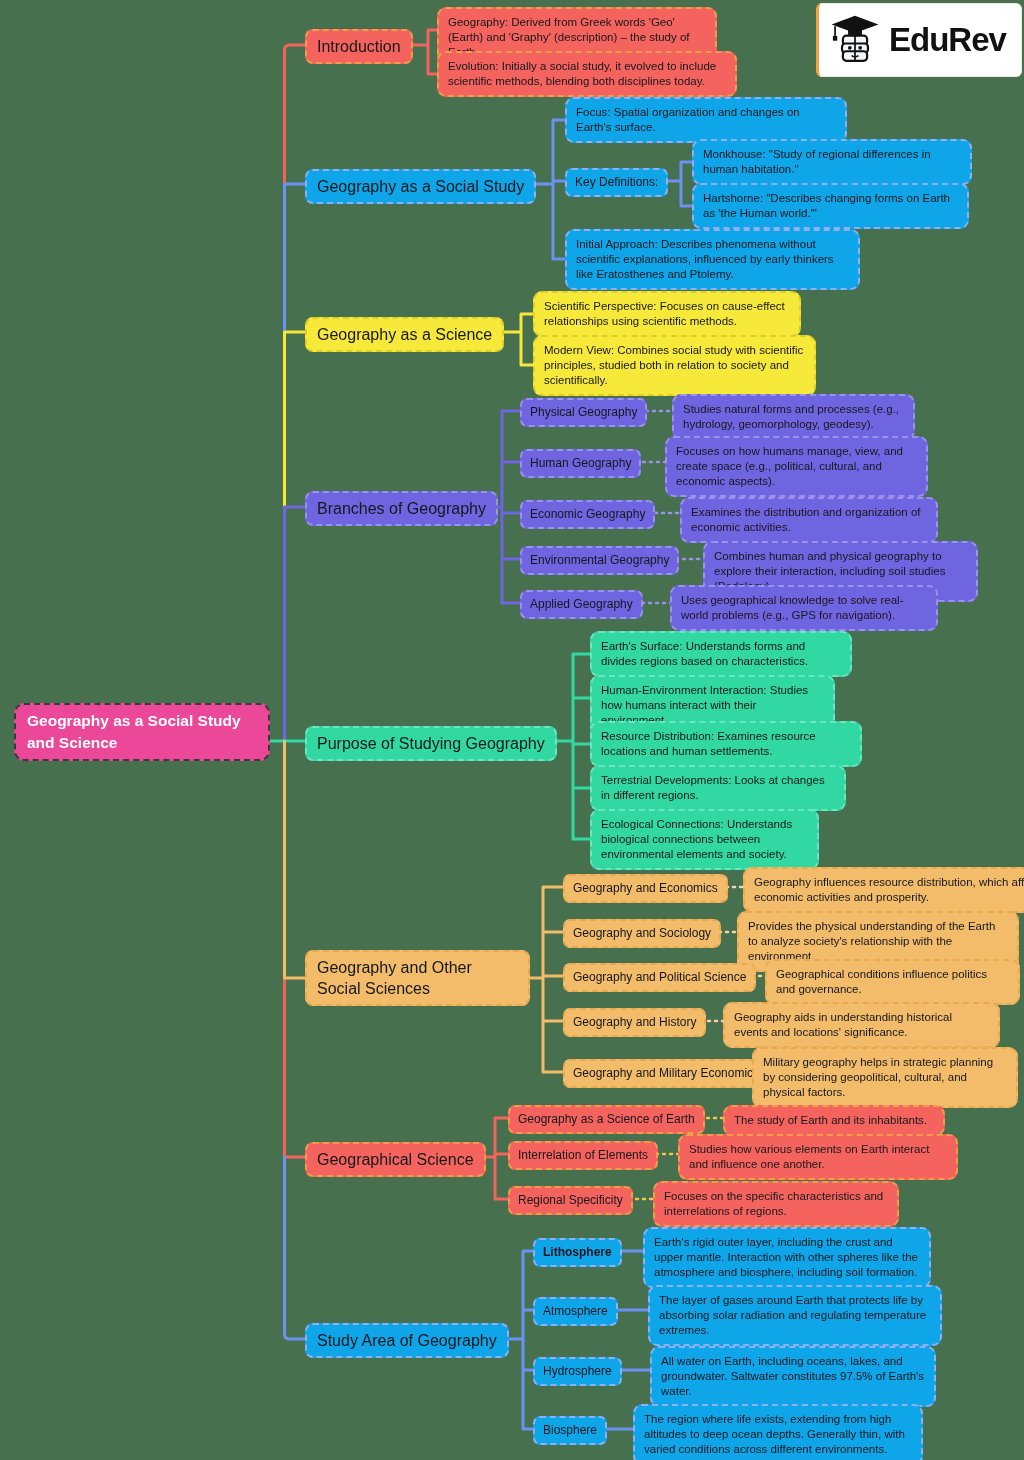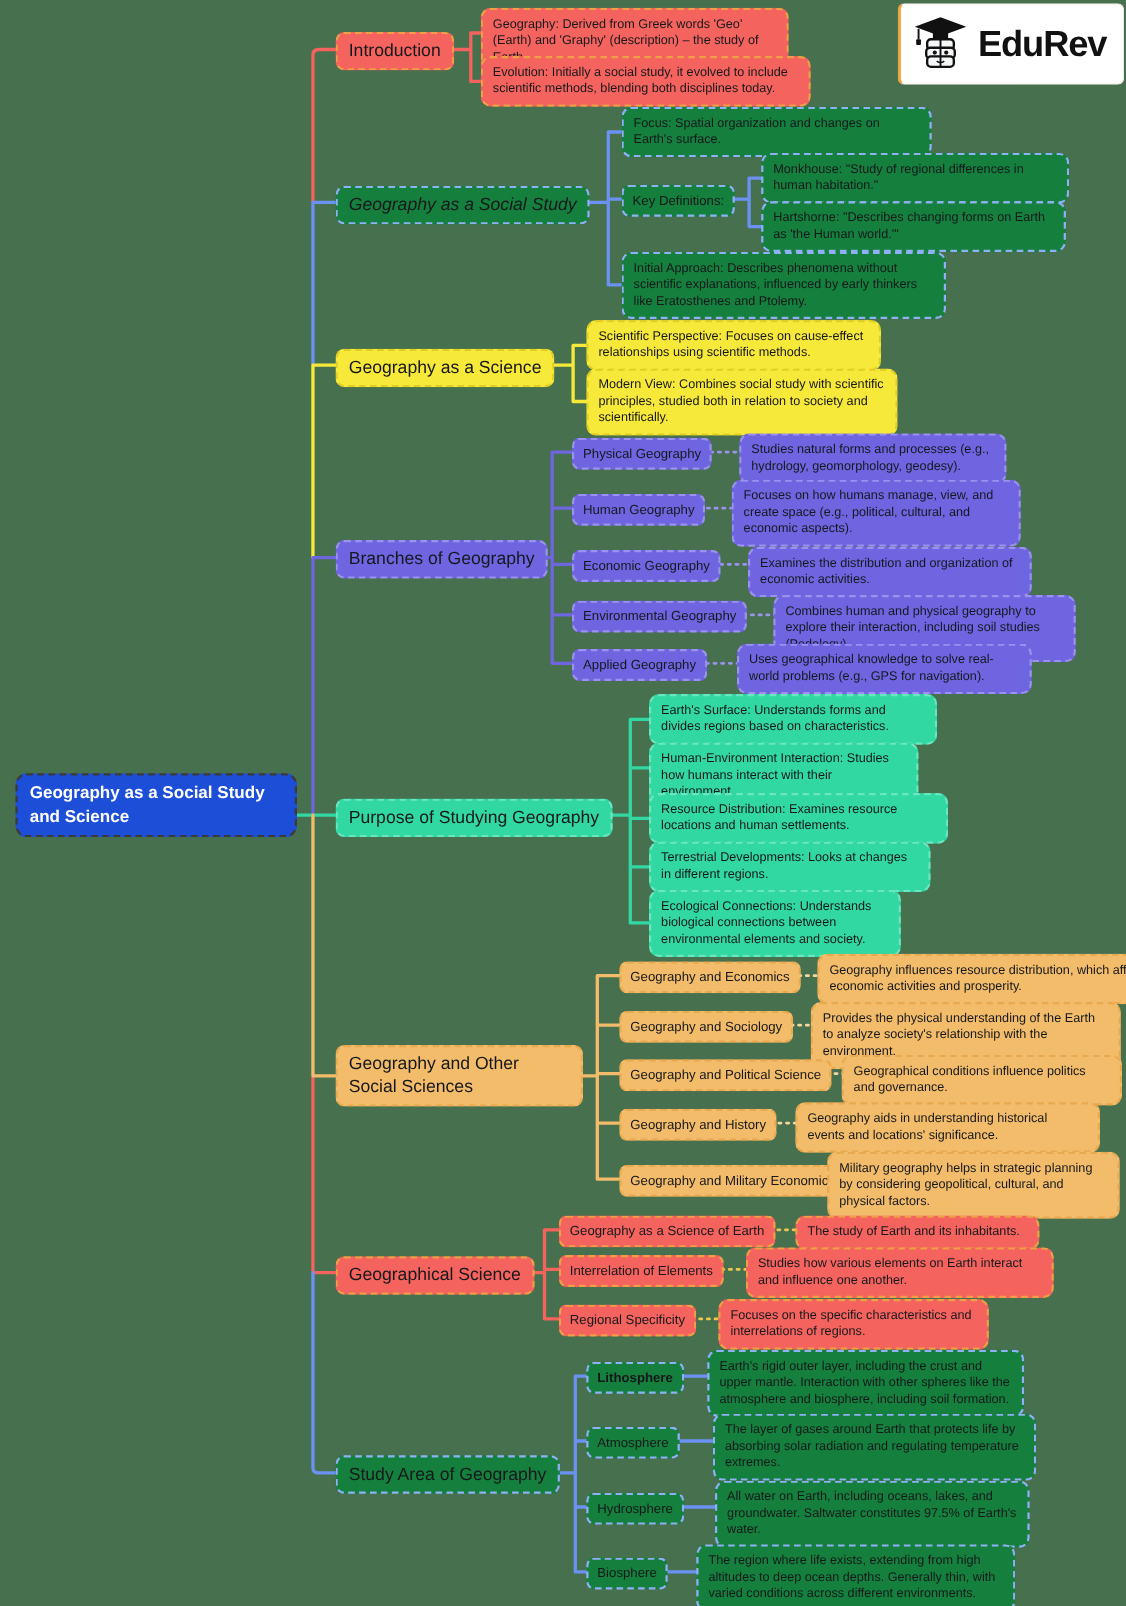--- a/index.html
+++ b/index.html
@@ -5,26 +5,26 @@
   html,body{margin:0;padding:0;background:#47704e;}
   .canvas{position:relative;width:1024px;height:1460px;background:#47704e;overflow:hidden;
           font-family:"Liberation Sans","DejaVu Sans",sans-serif;color:#16181c;}
   .wires{position:absolute;left:0;top:0;z-index:1;}
   .node{position:absolute;box-sizing:border-box;z-index:2;border-radius:9px;}
   .title{font-size:16px;line-height:21px;padding:5px 10px;white-space:nowrap;border-radius:8px;}
   .title.wrap{white-space:normal;}
   .lbl{font-size:12px;line-height:17px;padding:4px 8px;white-space:nowrap;border-radius:7px;}
   .leaf{font-size:11.5px;line-height:15px;padding:6px 9px;border-radius:9px;}
   .c-red{background:#f4635e;border:2px dashed #ef9f45;}
-  .c-blue{background:#15803d;border:2px dashed #8fb0f7;}
+  .c-blue{background:#0ea5e9;border:2px dashed #8fb0f7;}
   .c-yellow{background:#f7e93a;border:2px dashed #e0cd25;}
   .c-purple{background:#6f65e1;border:2px dashed #9a92ec;}
   .c-green{background:#31d8a2;border:2px dashed #6ce6c2;}
   .c-orange{background:#f2bc6b;border:2px dashed #e8a94f;}
-  .c-root{background:#1d4ed8;color:#ffffff;border:2px dashed #3a3a3a;font-weight:bold;
+  .c-root{background:#ec4899;color:#ffffff;border:2px dashed #3a3a3a;font-weight:bold;
           font-size:15.5px;line-height:22px;border-radius:10px;padding:5px 11px;}
   .logo{position:absolute;left:816px;top:3px;width:206px;height:74px;background:#ffffff;
         border:1px solid #f2ede4;border-left:3px solid #f0a43e;border-radius:6px;z-index:3;
         display:flex;align-items:center;gap:8px;padding-left:10px;box-sizing:border-box;}
   .brand{font-size:33px;font-weight:bold;color:#111111;letter-spacing:-1px;}
 </style>
 </head>
 <body>
 
 <div class="canvas">
@@ -67,21 +67,21 @@
     </svg>
     <span class="brand">EduRev</span>
   </div>
 
   <div class="node c-root" style="left:14px;top:703px;width:256px;">Geography as a Social Study and Science</div>
 
   <div class="node title c-red" style="left:305px;top:29px;">Introduction</div>
   <div class="node leaf c-red" style="left:437px;top:7px;width:280px;">Geography: Derived from Greek words 'Geo' (Earth) and 'Graphy' (description) – the study of Earth.</div>
   <div class="node leaf c-red" style="left:437px;top:51px;width:300px;">Evolution: Initially a social study, it evolved to include scientific methods, blending both disciplines today.</div>
 
-  <div class="node title c-blue" style="left:305px;top:169px;font-style:italic;">Geography as a Social Study</div>
+  <div class="node title c-blue" style="left:305px;top:169px;">Geography as a Social Study</div>
   <div class="node leaf c-blue" style="left:565px;top:97px;width:282px;">Focus: Spatial organization and changes on Earth's surface.</div>
   <div class="node lbl c-blue" style="left:565px;top:168px;">Key Definitions:</div>
   <div class="node leaf c-blue" style="left:692px;top:139px;width:280px;">Monkhouse: "Study of regional differences in human habitation."</div>
   <div class="node leaf c-blue" style="left:692px;top:183px;width:277px;">Hartshorne: "Describes changing forms on Earth as 'the Human world.'"</div>
   <div class="node leaf c-blue" style="left:565px;top:229px;width:295px;">Initial Approach: Describes phenomena without scientific explanations, influenced by early thinkers like Eratosthenes and Ptolemy.</div>
 
   <div class="node title c-yellow" style="left:305px;top:317px;">Geography as a Science</div>
   <div class="node leaf c-yellow" style="left:533px;top:291px;width:268px;">Scientific Perspective: Focuses on cause-effect relationships using scientific methods.</div>
   <div class="node leaf c-yellow" style="left:533px;top:335px;width:283px;">Modern View: Combines social study with scientific principles, studied both in relation to society and scientifically.</div>
 

